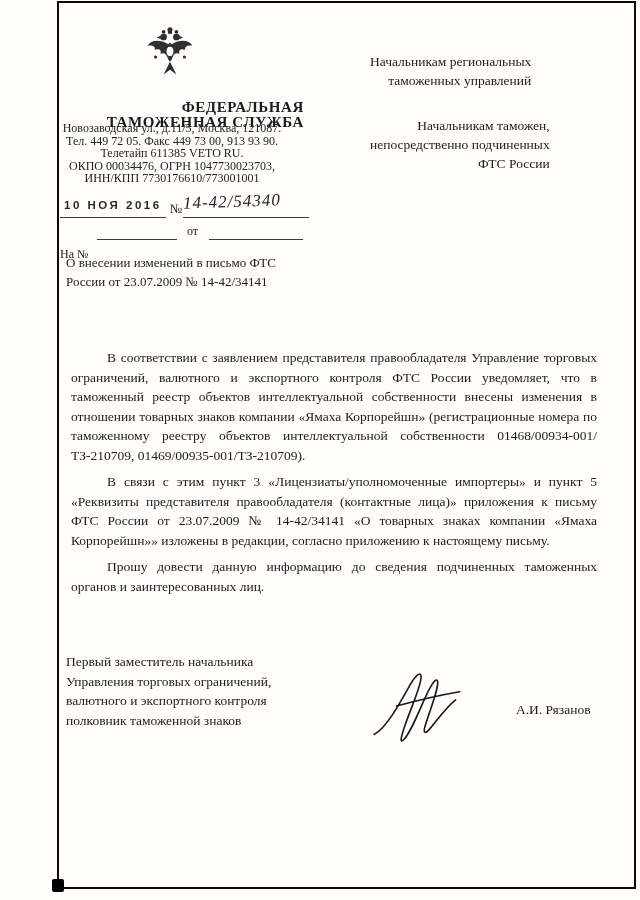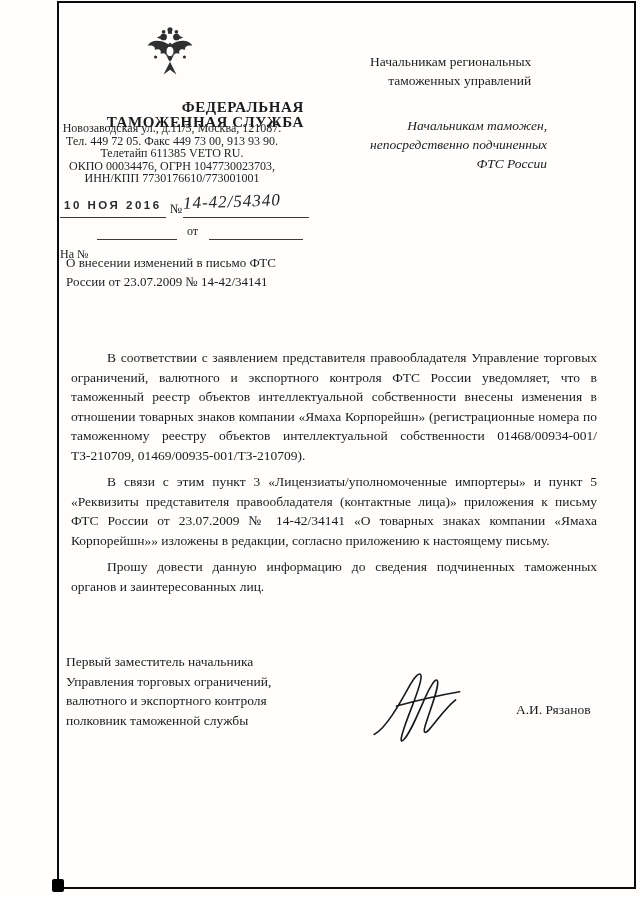--- a/index.html
+++ b/index.html
@@ -98,38 +98,38 @@
   <div class="abs hand-number">14-42/54340</div>
   <div class="abs rule" style="left:183px; top:217px; width:126px;"></div>
 
   <div class="abs label" style="left:60px; top:224px;margin-top:23px;">На №</div>
   <div class="abs rule" style="left:97px; top:239px; width:80px;"></div>
   <div class="abs label" style="left:187px; top:224px;">от</div>
   <div class="abs rule" style="left:209px; top:239px; width:94px;"></div>
 
   <div class="abs addressee pre" style="top:52px;">Начальникам региональных
 таможенных управлений</div>
-  <div class="abs addressee pre" style="top:116px;font-style:italic;">Начальникам таможен,
+  <div class="abs addressee pre" style="top:116px;">Начальникам таможен,
 непосредственно подчиненных
 ФТС России</div>
 
   <div class="abs subject pre">О внесении изменений в письмо ФТС
 России от 23.07.2009 № 14-42/34141</div>
 
   <div class="abs body-text">
     <p>В соответствии с заявлением представителя правообладателя Управление торговых ограничений, валютного и экспортного контроля ФТС России уведомляет, что в таможенный реестр объектов интеллектуальной собственности внесены изменения в отношении товарных знаков компании «Ямаха Корпорейшн» (регистрационные номера по таможенному реестру объектов интеллектуальной собственности 01468/00934-001/ТЗ-210709, 01469/00935-001/ТЗ-210709).</p>
     <p>В связи с этим пункт 3 «Лицензиаты/уполномоченные импортеры» и пункт 5 «Реквизиты представителя правообладателя (контактные лица)» приложения к письму ФТС России от 23.07.2009 № 14-42/34141 «О товарных знаках компании «Ямаха Корпорейшн»» изложены в редакции, согласно приложению к настоящему письму.</p>
     <p>Прошу довести данную информацию до сведения подчиненных таможенных органов и заинтересованных лиц.</p>
   </div>
 
 
   <div class="abs sig-title pre">Первый заместитель начальника
 Управления торговых ограничений,
 валютного и экспортного контроля
-полковник таможенной службы</div>
+полковник таможенной знаков</div>
   <div class="abs sig-mark">
     <svg viewBox="0 0 110 80" width="112" height="84" aria-hidden="true">
       <path d="M8 66 C 20 60, 34 34, 44 16 C 48 9, 53 4, 54 8 C 56 14, 44 40, 38 58 C 35 67, 33 74, 36 72 C 42 68, 50 48, 58 30 C 62 21, 68 10, 70 13 C 73 17, 62 44, 58 58 C 56 65, 58 66, 63 60 C 70 52, 78 40, 88 32 M 30 38 C 45 34, 68 28, 92 24" fill="none" stroke="#1a1a1a" stroke-width="1.6" stroke-linecap="round"></path>
     </svg>
   </div>
   <div class="abs sig-name">А.И. Рязанов</div>
 
 </div>
 
 </body></html>

